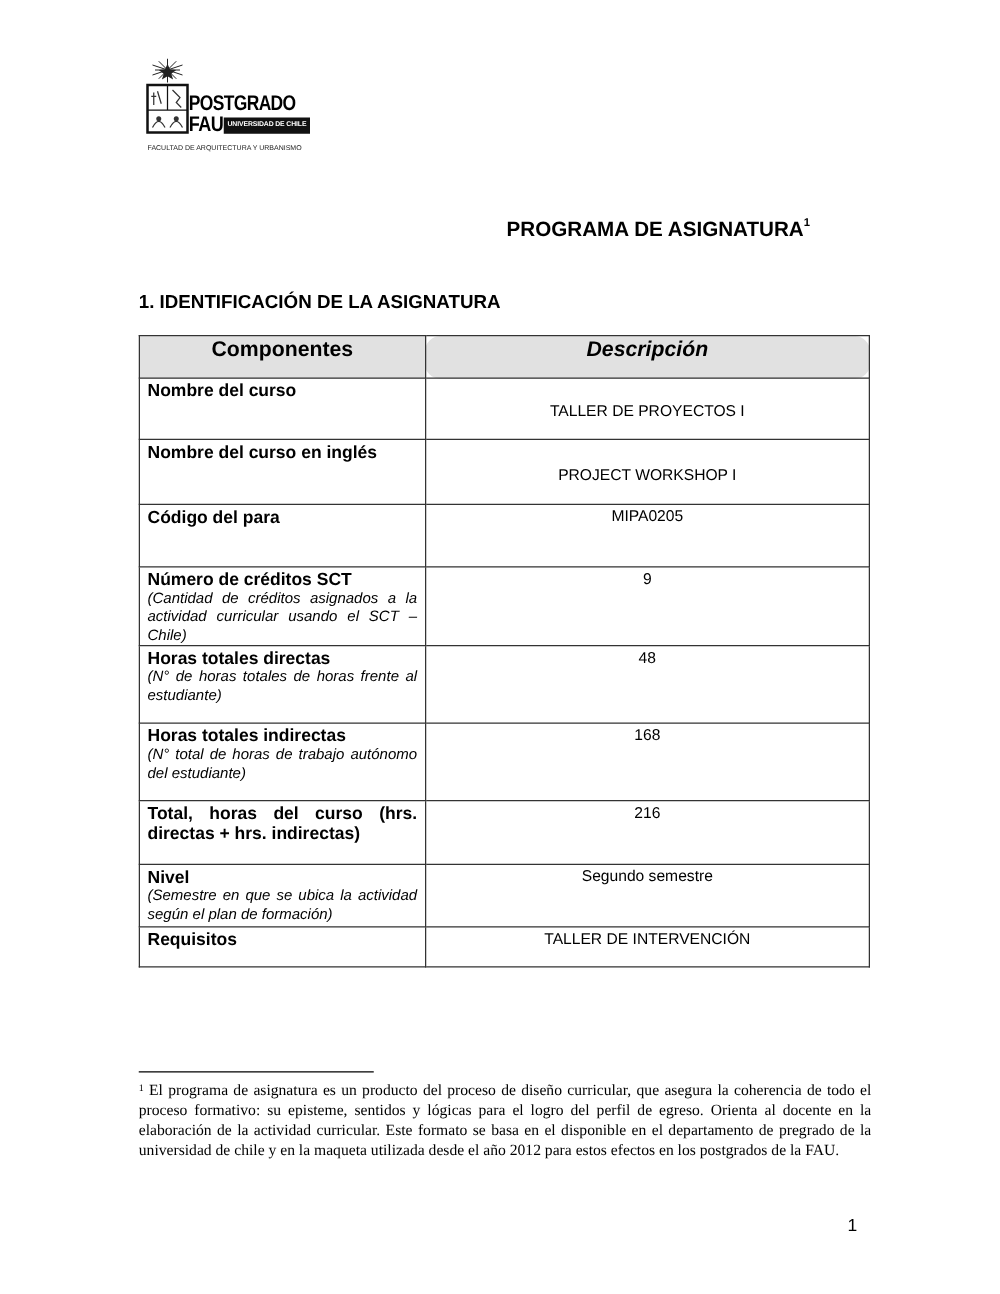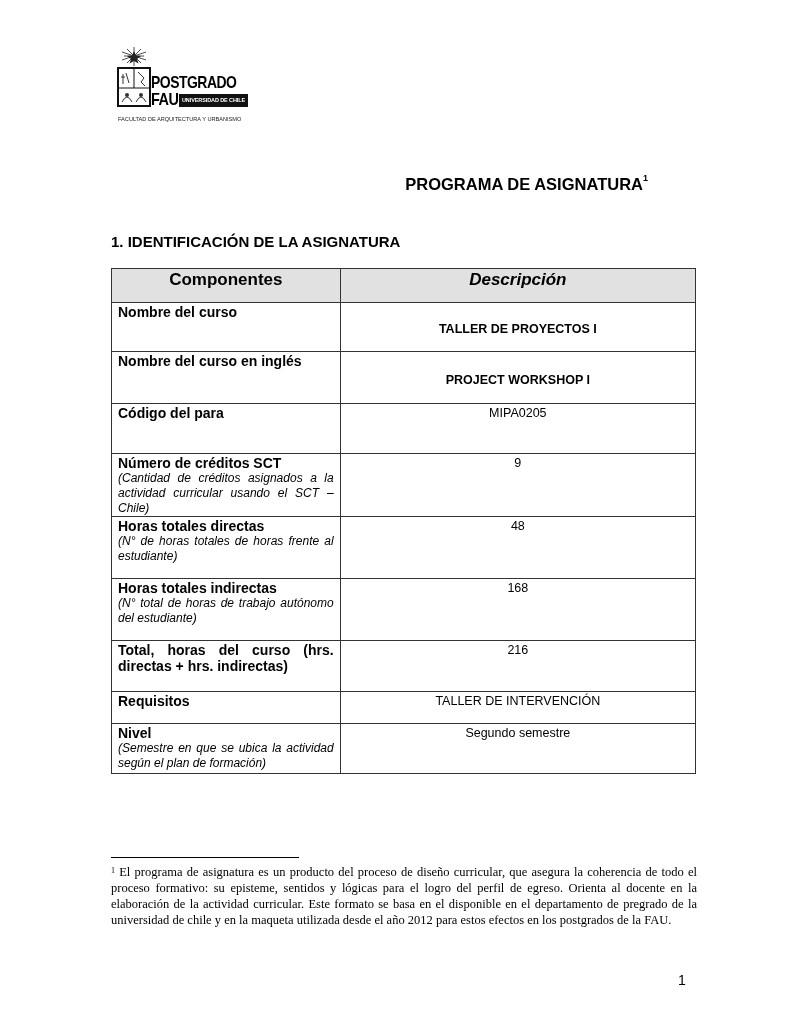--- a/index.html
+++ b/index.html
@@ -15,26 +15,26 @@
 
   .title { position: absolute; left: 0; width: 648px; top: 175px; text-align: right; font-weight: bold; font-size: 16.5px; }
   .title sup { font-size: 9px; position: relative; top: -2px; vertical-align: top; }
   .section { position: absolute; left: 111px; top: 233px; font-weight: bold; font-size: 15px; }
 
   table.ident { position: absolute; left: 111px; top: 268px; width: 585px; border-collapse: collapse; font-size: 13px; }
   table.ident td, table.ident th { border: 1.3px solid #333; vertical-align: top; }
   table.ident col.c1 { width: 229px; }
   table.ident col.c2 { width: 356px; }
   table.ident thead th { background: #e1e1e1; height: 34px; font-weight: bold; font-size: 17px; padding-top: 1px; text-align: center; }
-  table.ident thead th.desc { font-style: italic; }
+  table.ident thead th.desc { font-style: italic; border-radius: 12px; }
   td.comp { padding: 1px 6px 0 6px; }
   .comp-label { font-weight: bold; font-size: 14px; line-height: 16px; display: block; }
   .comp-note { font-style: italic; font-size: 12px; line-height: 15px; text-align: justify; display: block; }
   td.val { text-align: center; font-size: 12.5px; padding-top: 2px; }
-  td.val.boldmid { font-weight: bold; vertical-align: middle; font-size: 12.5px; padding-top: 4px; }
+  td.val.boldmid { font-weight: normal; vertical-align: middle; font-size: 12.5px; padding-top: 4px; }
 
   .fn-rule { position: absolute; left: 111px; top: 857px; width: 188px; border-top: 1.2px solid #000; }
   .footnote { position: absolute; left: 111px; top: 864px; width: 586px; font-family: "Liberation Serif", serif; font-size: 12.5px; line-height: 16px; text-align: justify; }
   .footnote sup { font-size: 8px; vertical-align: top; position: relative; top: -1px; }
   .page-num { position: absolute; left: 678px; top: 972px; font-size: 14px; }
 </style>
 </head>
 <body>
 
 <div class="logo">
@@ -117,32 +117,32 @@
           <span class="comp-note">(N° total de horas de trabajo autónomo del estudiante)</span>
         </td>
       <td class="val">168</td>
     </tr>
     <tr style="height:51px">
       <td class="comp">
           <span class="comp-label" style="text-align:justify;">Total, horas del curso (hrs. directas + hrs. indirectas)</span>
         </td>
       <td class="val">216</td>
     </tr>
-    <tr style="height:32px">
-      <td class="comp">
-          <span class="comp-label">Requisitos</span>
-        </td>
-      <td class="val">TALLER DE INTERVENCIÓN</td>
-    </tr>
     <tr style="height:50px">
       <td class="comp">
           <span class="comp-label">Nivel</span>
           <span class="comp-note">(Semestre en que se ubica la actividad según el plan de formación)</span>
         </td>
       <td class="val">Segundo semestre</td>
+    </tr>
+    <tr style="height:32px">
+      <td class="comp">
+          <span class="comp-label">Requisitos</span>
+        </td>
+      <td class="val">TALLER DE INTERVENCIÓN</td>
     </tr>
   </tbody>
 </table>
 
 <div class="fn-rule"></div>
 <div class="footnote"><sup>1</sup> <span>El programa de asignatura es un producto del proceso de diseño curricular, que asegura la coherencia de todo el proceso formativo: su episteme, sentidos y lógicas para el logro del perfil de egreso. Orienta al docente en la elaboración de la actividad curricular. Este formato se basa en el disponible en el departamento de pregrado de la universidad de chile y en la maqueta utilizada desde el año 2012 para estos efectos en los postgrados de la FAU.</span></div>
 
 <div class="page-num">1</div>
 
 </body></html>

